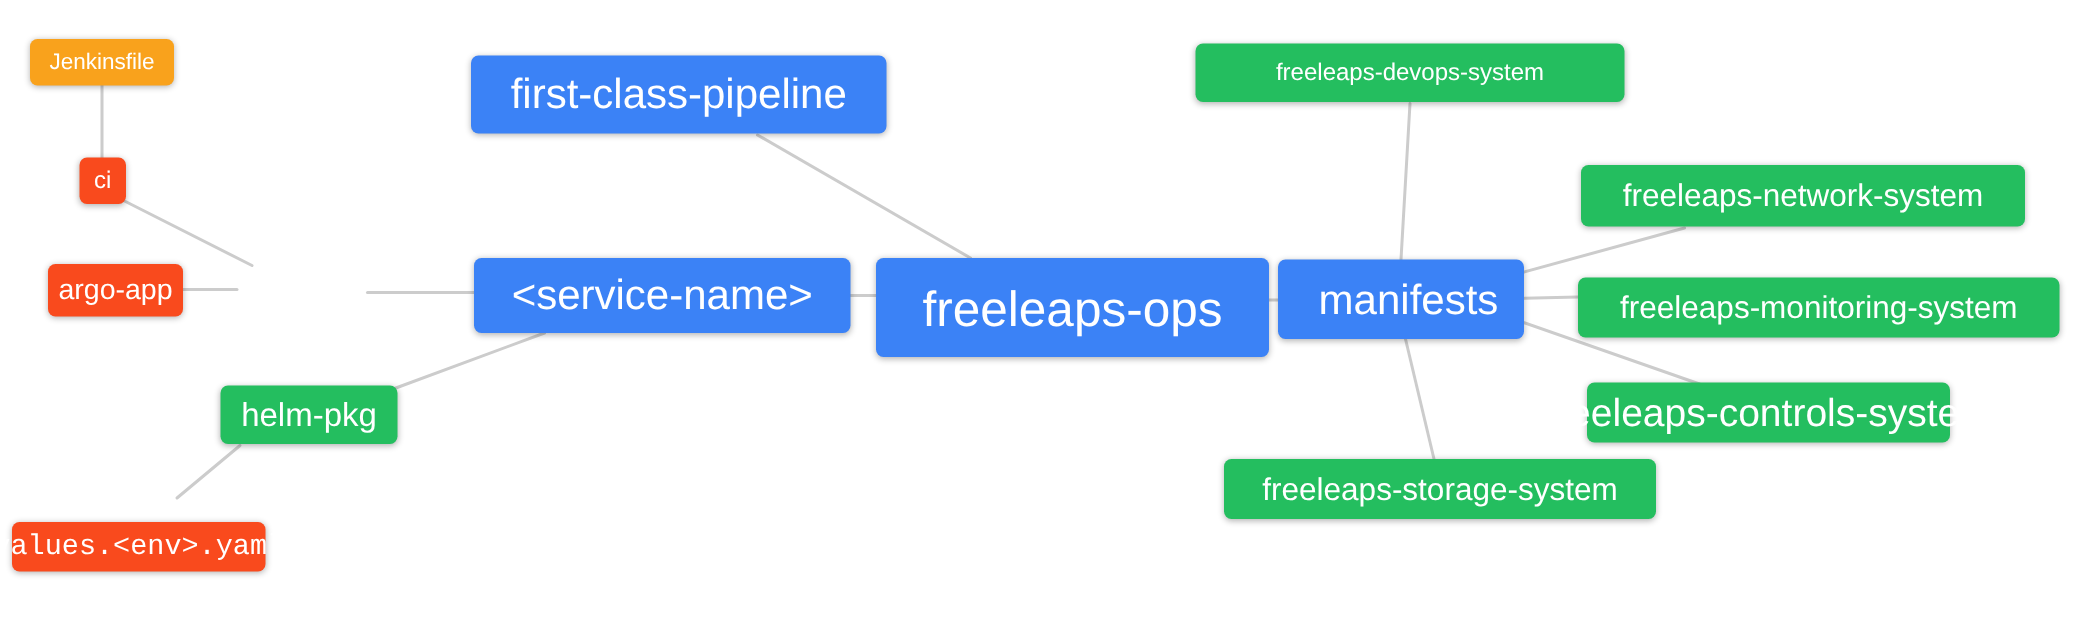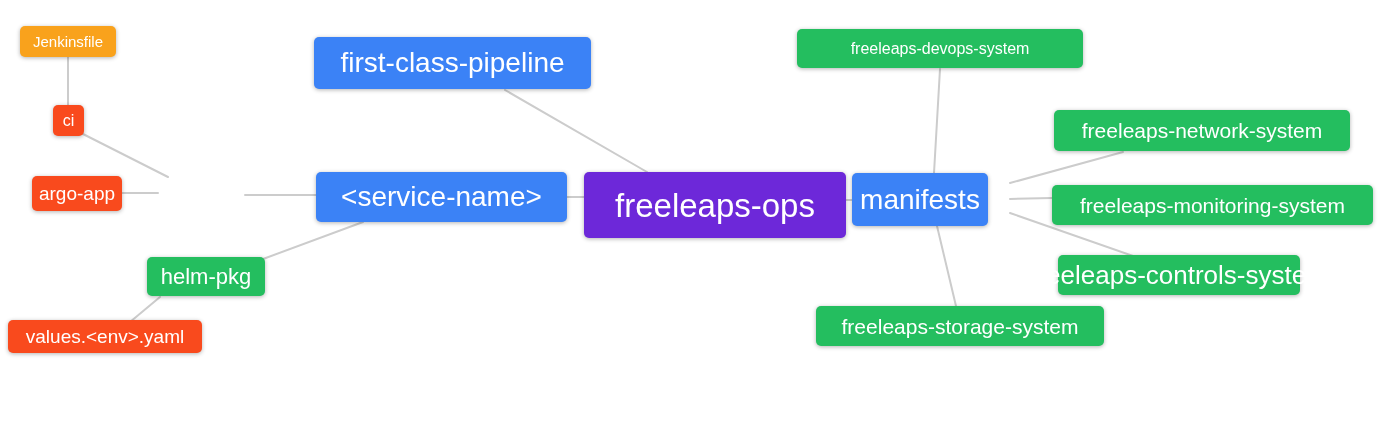--- a/index.html
+++ b/index.html
@@ -16,36 +16,36 @@
     position:absolute;
     display:flex;align-items:center;justify-content:center;
     color:#ffffff;
     border-radius:5px;
     box-shadow:0 1px 4px rgba(0,0,0,0.30);
     white-space:nowrap;
     cursor:pointer;
     line-height:1;
     user-select:none;
   }
-  .dark  {background:#6d28d9;}
+  .dark  {background:#3b82f6;}
   .blue  {background:#3b82f6;}
   .green {background:#24be5f;}
   .red   {background:#f94a1d;}
   .orange{background:#f9a21c;text-align:right;}
 
   #n-jenkinsfile{left:20px;top:26px;width:96px;height:31px;font-size:15px;}
   #n-ci{left:53px;top:105px;width:31px;height:31px;font-size:16px;}
   #n-argo-app{left:32px;top:176px;width:90px;height:35px;font-size:19px;}
   #n-env{left:158px;top:176px;width:87px;height:38px;font-size:21px;}
   #n-helm-pkg{left:147px;top:257px;width:118px;height:39px;font-size:22px;}
-  #n-values{left:8px;top:320px;width:194px;height:33px;font-size:19px;}
+  #n-values{left:8px;top:348px;width:169px;height:33px;font-size:19px;font-family:Liberation Mono, monospace;}
   #n-fcp{left:314px;top:37px;width:277px;height:52px;font-size:28px;}
   #n-service{left:316px;top:172px;width:251px;height:50px;font-size:28px;}
   #n-root{left:584px;top:172px;width:262px;height:66px;font-size:33px;}
-  #n-manifests{left:852px;top:173px;width:136px;height:53px;font-size:28px;}
+  #n-manifests{left:852px;top:173px;width:154px;height:53px;font-size:28px;padding-left:10px;}
   #n-devops{left:797px;top:29px;width:286px;height:39px;font-size:16px;}
   #n-network{left:1054px;top:110px;width:296px;height:41px;font-size:21px;}
   #n-monitoring{left:1052px;top:185px;width:321px;height:40px;font-size:21px;}
   #n-controls{left:1058px;top:255px;width:242px;height:40px;font-size:26px;}
   #n-storage{left:816px;top:306px;width:288px;height:40px;font-size:21px;}
 </style>
 </head>
 <body>
 
 <div class="canvas">

